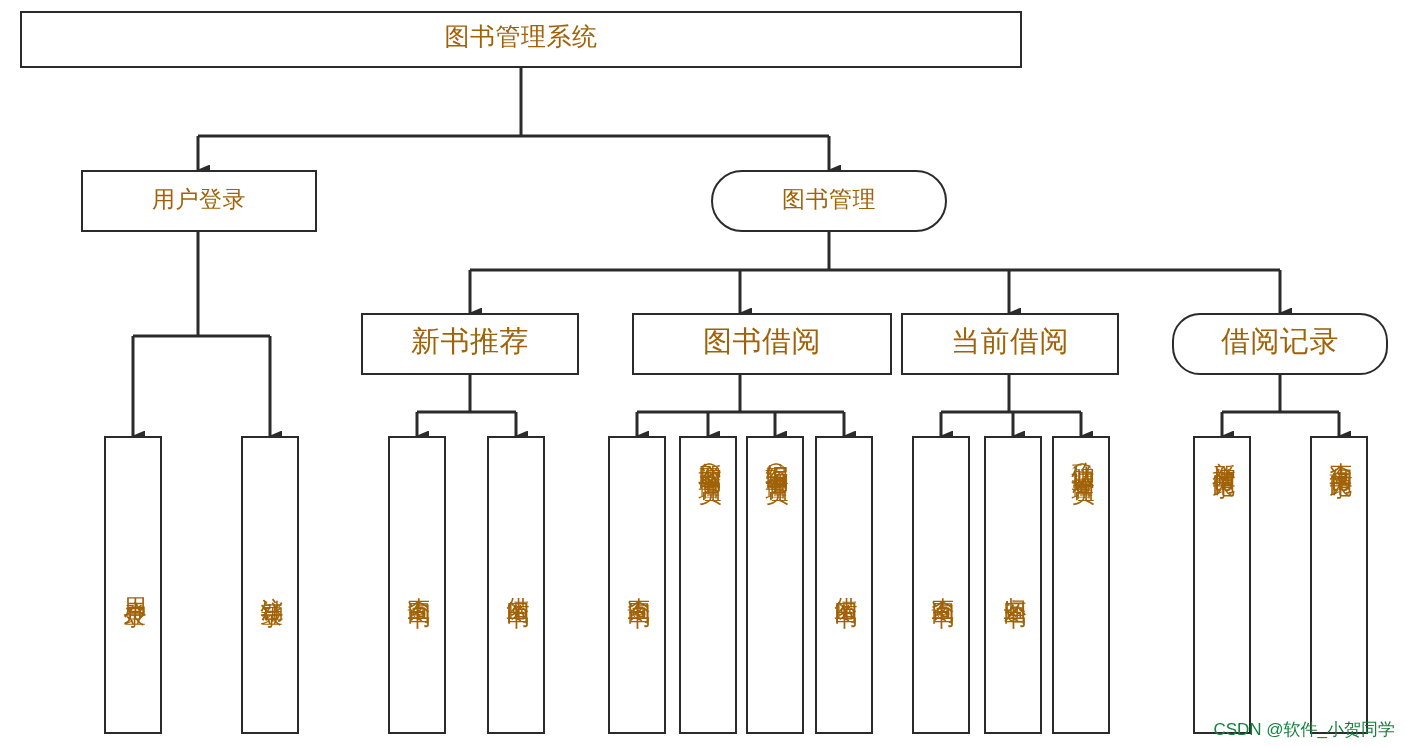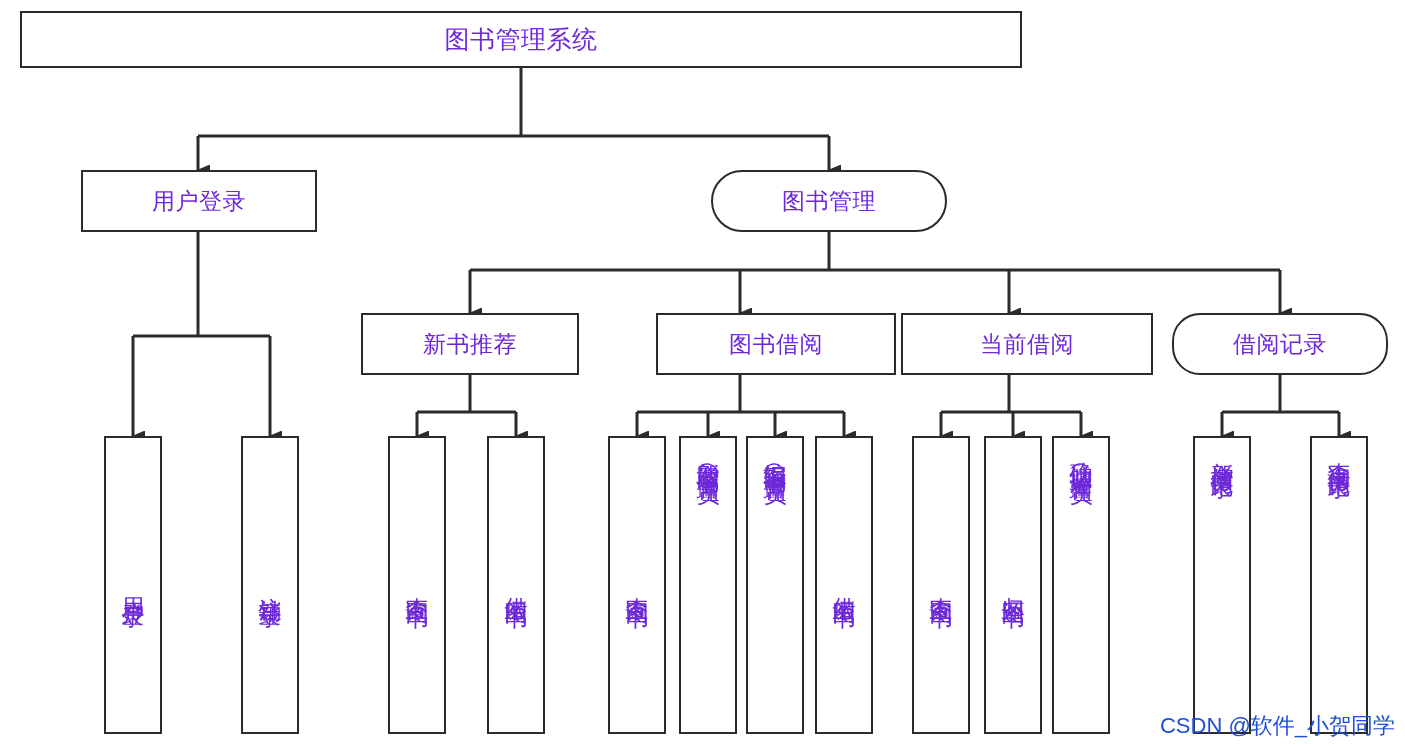--- a/index.html
+++ b/index.html
@@ -34,34 +34,34 @@
     position: absolute;
     box-sizing: border-box;
     background: #ffffff;
     border: 2.5px solid #2b2b2b;
     display: flex;
     align-items: center;
     justify-content: center;
     overflow: hidden;
   }
   .node-label {
-    color: #6d28d9;
-    font-family: Liberation Sans, sans-serif;
+    color: #a16207;
+    font-family: Liberation Mono, monospace;
     line-height: 1.05;
     white-space: nowrap;
     letter-spacing: 0.5px;
   }
   .node-root .node-label {
     font-size: 25px;
   }
   .node-l2 .node-label {
     font-size: 23px;
   }
   .node-l3 .node-label {
-    font-size: 23px;
+    font-size: 29px;
   }
   .node-leaf {
     align-items: flex-start;
     justify-content: center;
     padding-top: 6px;
   }
   .node-leaf .node-label {
     font-size: 23px;
     writing-mode: vertical-rl;
     text-orientation: upright;
@@ -70,22 +70,22 @@
     white-space: nowrap;
   }
   .node-leaf.short-label {
     align-items: center;
     padding-top: 0;
   }
   #watermark {
     position: absolute;
     right: 10px;
     bottom: 6px;
-    color: #1d4ed8;
-    font-size: 22px;
+    color: #15803d;
+    font-size: 17px;
     font-family: "Liberation Sans", "DejaVu Sans", sans-serif;
     white-space: nowrap;
     pointer-events: none;
     user-select: none;
   }
 </style>
 </head>
 <body>
 
 <div id="diagram-root">
@@ -139,24 +139,24 @@
       </div>
       <div class="node-box node-l2" style="left: 81px; top: 170px; width: 236px; height: 62px;">
         <span class="node-label">用户登录</span>
       </div>
       <div class="node-box node-l2" style="left: 711px; top: 170px; width: 236px; height: 62px; border-radius: 31px;">
         <span class="node-label">图书管理</span>
       </div>
       <div class="node-box node-l3" style="left: 361px; top: 313px; width: 218px; height: 62px;">
         <span class="node-label">新书推荐</span>
       </div>
-      <div class="node-box node-l3" style="left: 656px; top: 313px; width: 240px; height: 62px;">
+      <div class="node-box node-l3" style="left: 632px; top: 313px; width: 260px; height: 62px;">
         <span class="node-label">图书借阅</span>
       </div>
-      <div class="node-box node-l3" style="left: 901px; top: 313px; width: 252px; height: 62px; align-items: center;">
+      <div class="node-box node-l3" style="left: 901px; top: 313px; width: 218px; height: 62px; align-items: center;">
         <span class="node-label">当前借阅</span>
       </div>
       <div class="node-box node-l3" style="left: 1172px; top: 313px; width: 216px; height: 62px; border-radius: 28px;">
         <span class="node-label">借阅记录</span>
       </div>
       <div class="node-box node-leaf short-label" style="left: 104px; top: 436px; width: 58px; height: 298px;">
         <span class="node-label">用户登录</span>
       </div>
       <div class="node-box node-leaf short-label" style="left: 241px; top: 436px; width: 58px; height: 298px;">
         <span class="node-label">注销登录</span>

